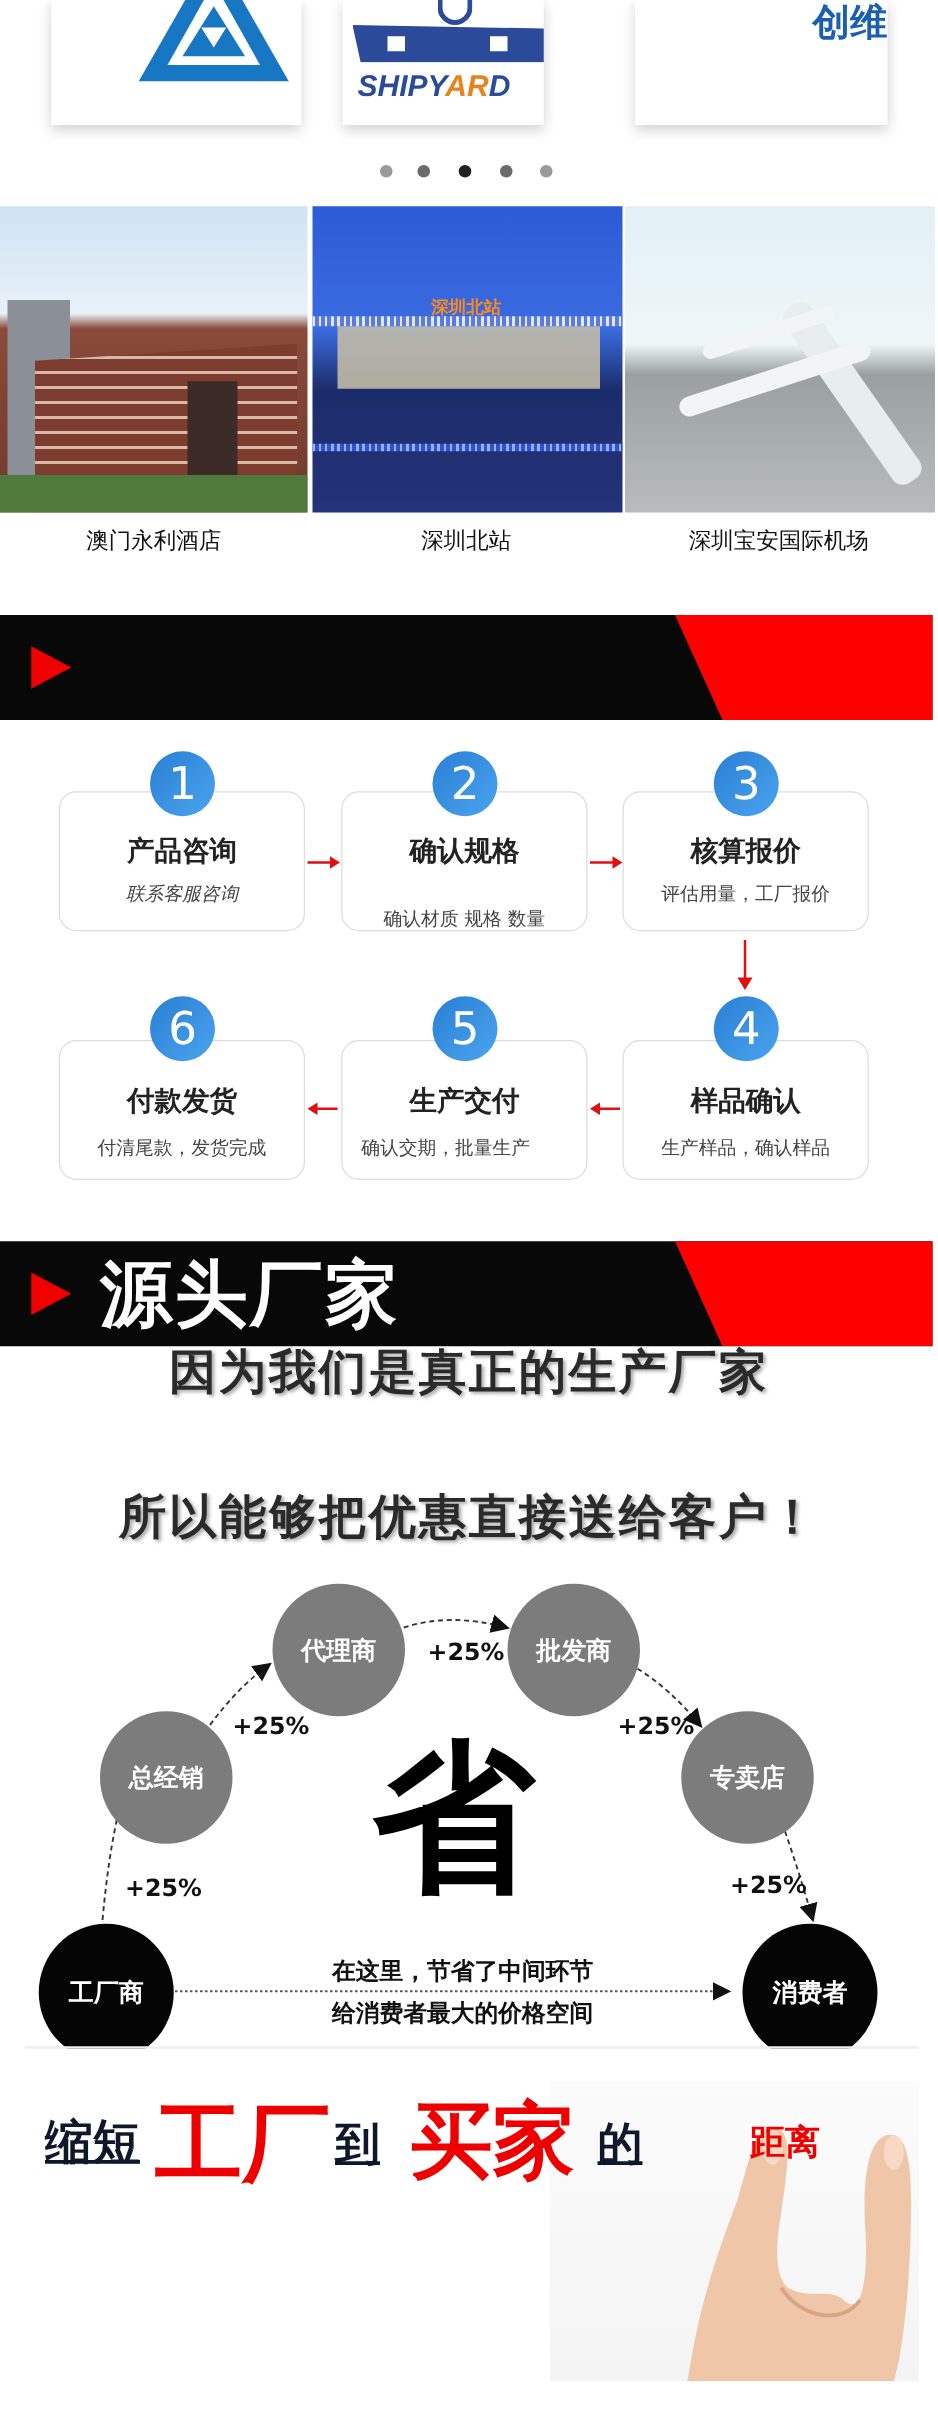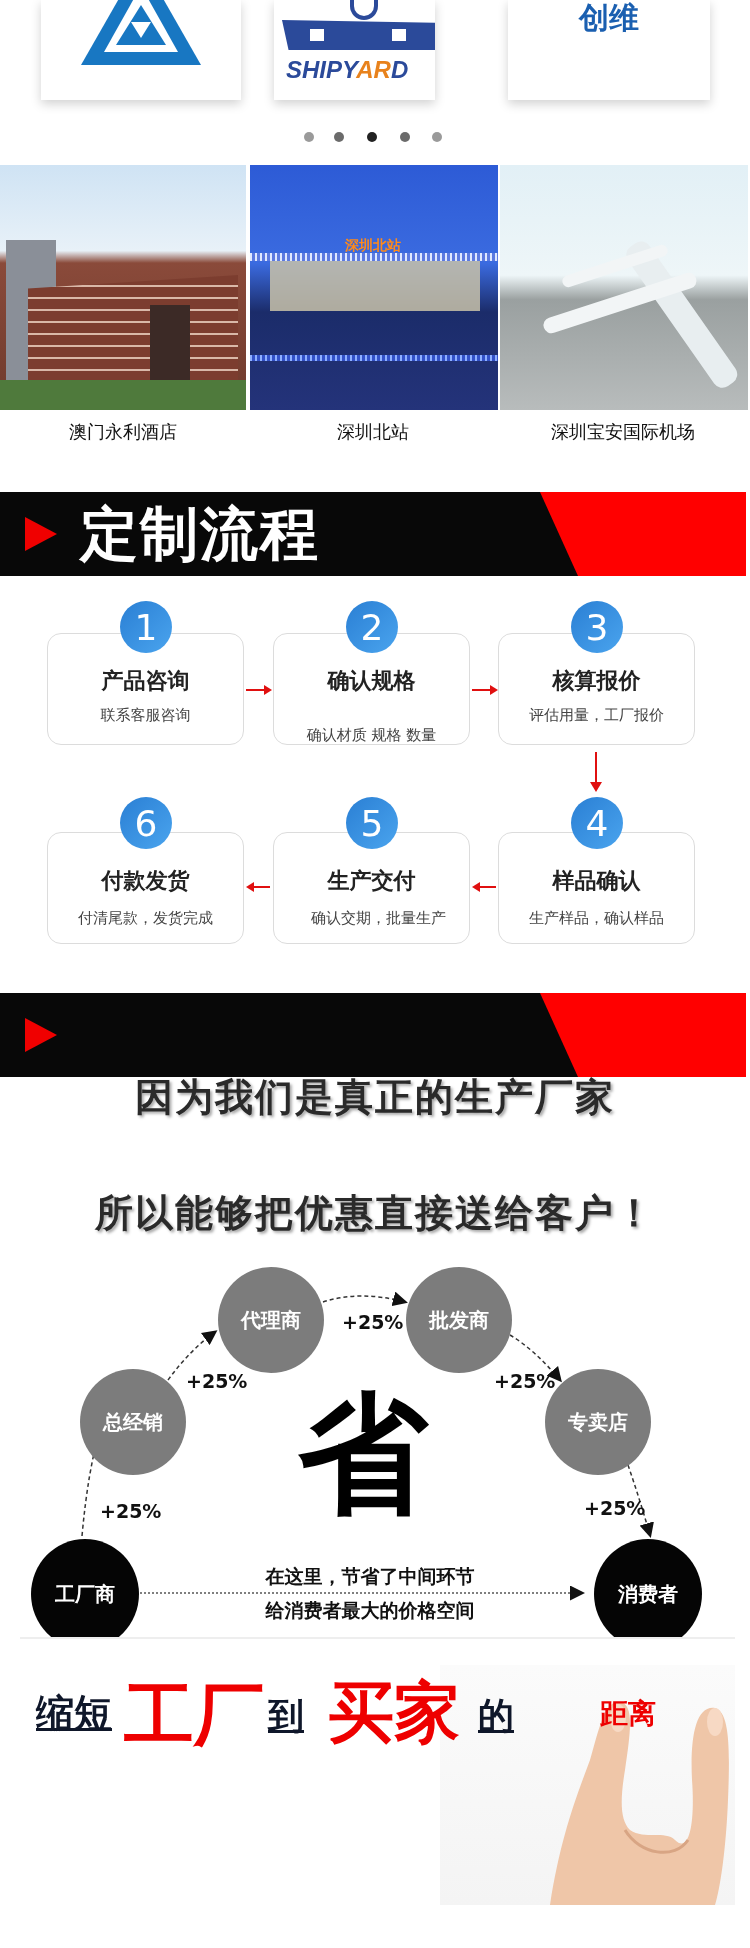--- a/index.html
+++ b/index.html
@@ -2,21 +2,21 @@
 <html><head>
 <meta charset="utf-8">
 <style>
   * { margin:0; padding:0; box-sizing:border-box; }
   html, body { width:750px; height:1948px; background:#fff; overflow:hidden; }
   body { position:relative; font-family:"DejaVu Sans","Liberation Sans",sans-serif; color:#222; }
   .abs { position:absolute; }
 
   
   .logo-card { position:absolute; top:0; height:100px; background:#fff;
-    box-shadow:0 4px 10px rgba(0,0,0,0.18); display:flex; align-items:center; justify-content:center; overflow:hidden; }
+    box-shadow:0 4px 10px rgba(0,0,0,0.18); display:flex; align-items:center; justify-content:flex-end; overflow:hidden; }
   .dot { position:absolute; top:132px; width:10px; height:10px; border-radius:50%; background:#9a9a9a; }
   .dot.mid { background:#6b6b6b; }
   .dot.active { background:#222; }
 
   
   .photo { position:absolute; top:165px; height:245px; overflow:hidden; }
   .caption { position:absolute; top:420px; font-size:18px; color:#111; text-align:center; width:250px; }
 
   
   .banner { position:absolute; left:0; width:746px; height:84px; background:#080808; overflow:hidden; }
@@ -111,29 +111,28 @@
   </div>
 
   <div class="caption" style="left:-2px;">澳门永利酒店</div>
   <div class="caption" style="left:248px;">深圳北站</div>
   <div class="caption" style="left:498px;">深圳宝安国际机场</div>
 </div>
 
 <div class="banner" style="top:492px;">
   <div class="red"></div>
   <div class="tri"></div>
-  <div class="title">定制流程</div>
 </div>
 
 <div>
 
   <div class="step-card" style="left:47px;top:633px;"></div>
   <div class="step-num" style="left:120px;top:601px;">1</div>
   <div class="step-title" style="left:47px;top:666px;">产品咨询</div>
-  <div class="step-sub" style="left:47px;top:706px;">联系客服咨询</div>
+  <div class="step-sub" style="left:47px;top:706px;font-style:italic;">联系客服咨询</div>
 
   <div class="step-card" style="left:273px;top:633px;"></div>
   <div class="step-num" style="left:346px;top:601px;">2</div>
   <div class="step-title" style="left:273px;top:666px;">确认规格</div>
   <div class="step-sub" style="left:273px;top:706px;margin-top:20px;">确认材质 规格 数量</div>
 
   <div class="step-card" style="left:498px;top:633px;"></div>
   <div class="step-num" style="left:571px;top:601px;">3</div>
   <div class="step-title" style="left:498px;top:666px;">核算报价</div>
   <div class="step-sub" style="left:498px;top:706px;">评估用量，工厂报价</div>
@@ -143,34 +142,35 @@
   <div class="varrow" style="left:595px;top:752px;height:38px;"></div>
 
   <div class="step-card" style="left:47px;top:832px;"></div>
   <div class="step-num" style="left:120px;top:797px;">6</div>
   <div class="step-title" style="left:47px;top:866px;">付款发货</div>
   <div class="step-sub" style="left:47px;top:909px;">付清尾款，发货完成</div>
 
   <div class="step-card" style="left:273px;top:832px;"></div>
   <div class="step-num" style="left:346px;top:797px;">5</div>
   <div class="step-title" style="left:273px;top:866px;">生产交付</div>
-  <div class="step-sub" style="left:280px;top:909px;">确认交期，批量生产</div>
+  <div class="step-sub" style="left:258px;top:909px;">确认交期，批量生产</div>
 
   <div class="step-card" style="left:498px;top:832px;"></div>
   <div class="step-num" style="left:571px;top:797px;">4</div>
   <div class="step-title" style="left:498px;top:866px;">样品确认</div>
   <div class="step-sub" style="left:498px;top:909px;">生产样品，确认样品</div>
 
   <div class="harrow l" style="left:248px;top:886px;width:22px;"></div>
   <div class="harrow l" style="left:474px;top:886px;width:22px;"></div>
 </div>
 
 <div class="banner" style="top:993px;">
   <div class="red"></div>
   <div class="tri"></div>
+  <div class="title">源头厂家</div>
 </div>
 
 <div class="headline" style="top:1072px;">因为我们是真正的生产厂家</div>
 <div class="headline" style="top:1188px;text-align:center;">所以能够把优惠直接送给客户！</div>
 
 <div>
   <svg class="abs" style="left:0;top:1250px;" width="750" height="390">
     <defs>
       <marker id="ah" markerWidth="10" markerHeight="10" refX="8" refY="5" orient="auto">
         <path d="M0,0 L10,5 L0,10 z" fill="#111"></path>

